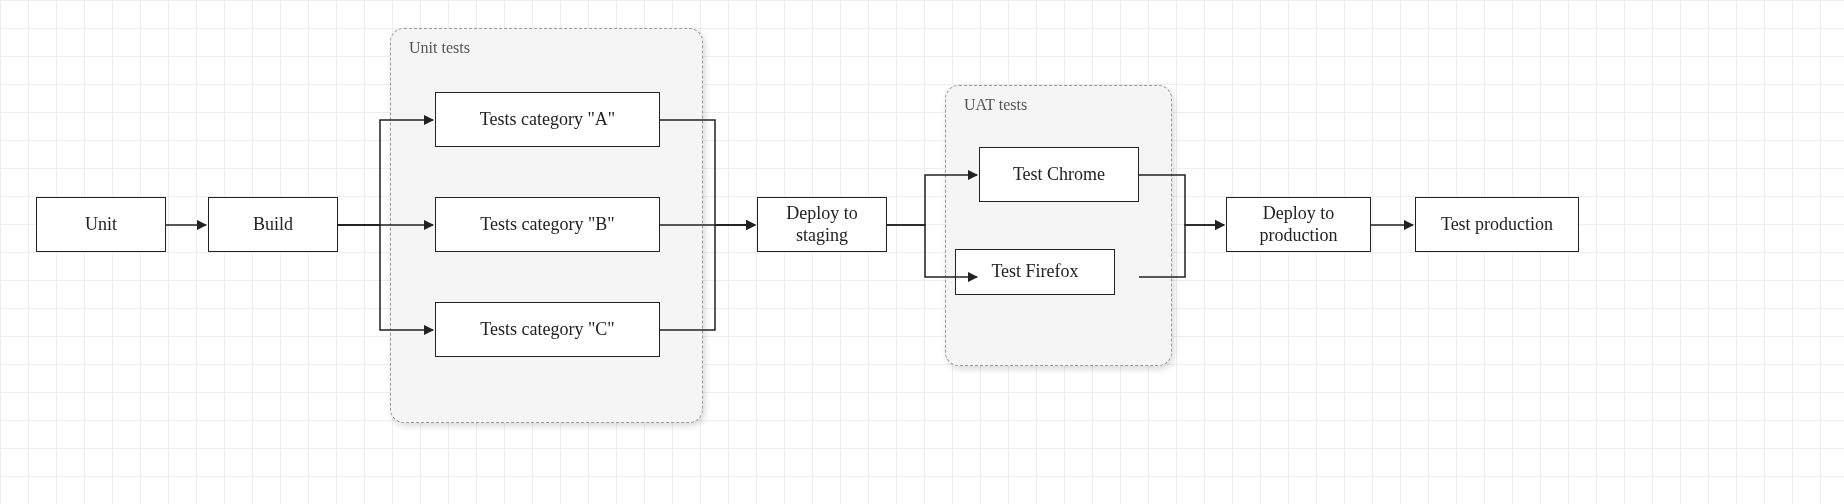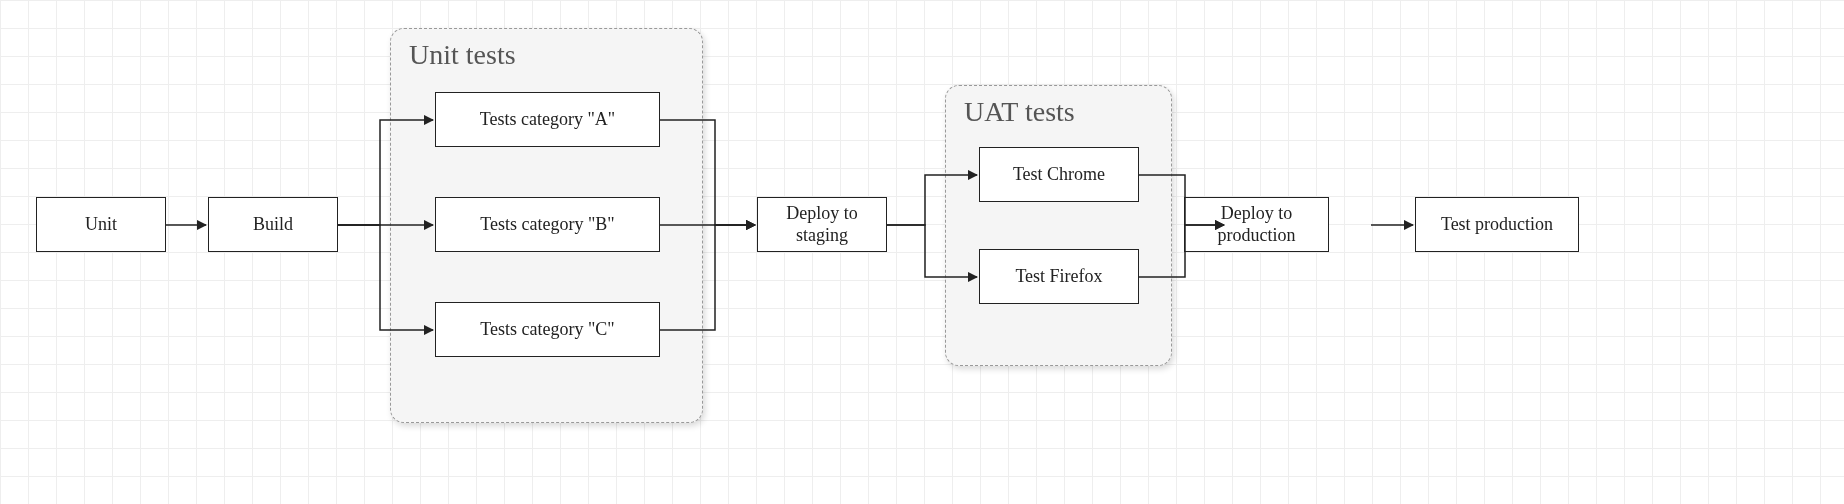--- a/index.html
+++ b/index.html
@@ -27,21 +27,21 @@
   position: absolute;
   background: #f5f5f5;
   border: 1.5px dashed #999;
   border-radius: 14px;
   box-shadow: 2px 3px 6px rgba(0,0,0,0.15);
 }
 .group-title {
   position: absolute;
   top: 10px;
   left: 18px;
-  font-size: 28px;
+  font-size: 16px;
   color: #555;
 }
 .node {
   position: absolute;
   background: #fff;
   border: 1.5px solid #222;
   display: flex;
   align-items: center;
   justify-content: center;
   text-align: center;
@@ -94,25 +94,25 @@
   </div>
 
   <div class="node" style="left:757px; top:197px; width:130px; height:55px;">
     <span>Deploy to staging</span>
   </div>
 
   <div class="node" style="left:979px; top:147px; width:160px; height:55px;">
     <span>Test Chrome</span>
   </div>
 
-  <div class="node" style="left:979px; top:249px; width:160px; height:55px;">
+  <div class="node" style="left:955px; top:249px; width:160px; height:46px;">
     <span>Test Firefox</span>
   </div>
 
-  <div class="node" style="left:1184px; top:197px; width:145px; height:55px;">
+  <div class="node" style="left:1226px; top:197px; width:145px; height:55px;">
     <span>Deploy to production</span>
   </div>
 
   <div class="node" style="left:1415px; top:197px; width:164px; height:55px;">
     <span>Test production</span>
   </div>
 
   <svg class="edges">
     <defs>
       <marker id="arrow" viewBox="0 0 10 10" refX="9" refY="5" markerWidth="7" markerHeight="7" orient="auto-start-reverse">

